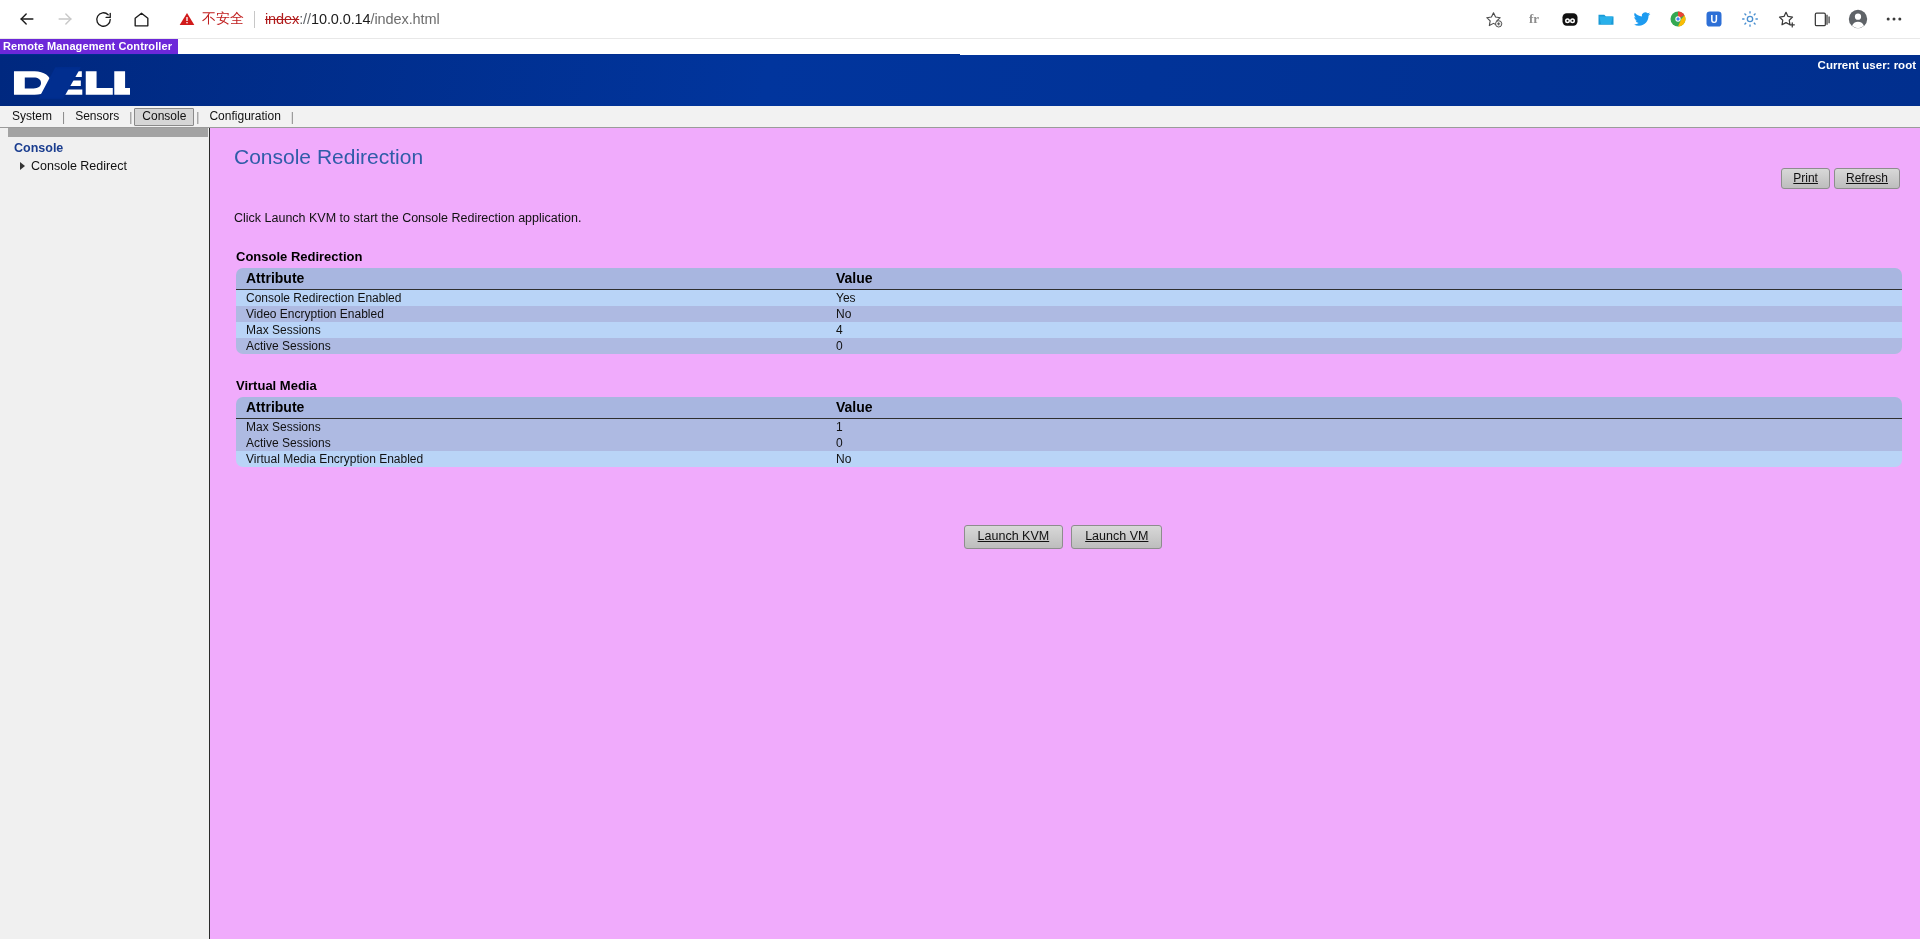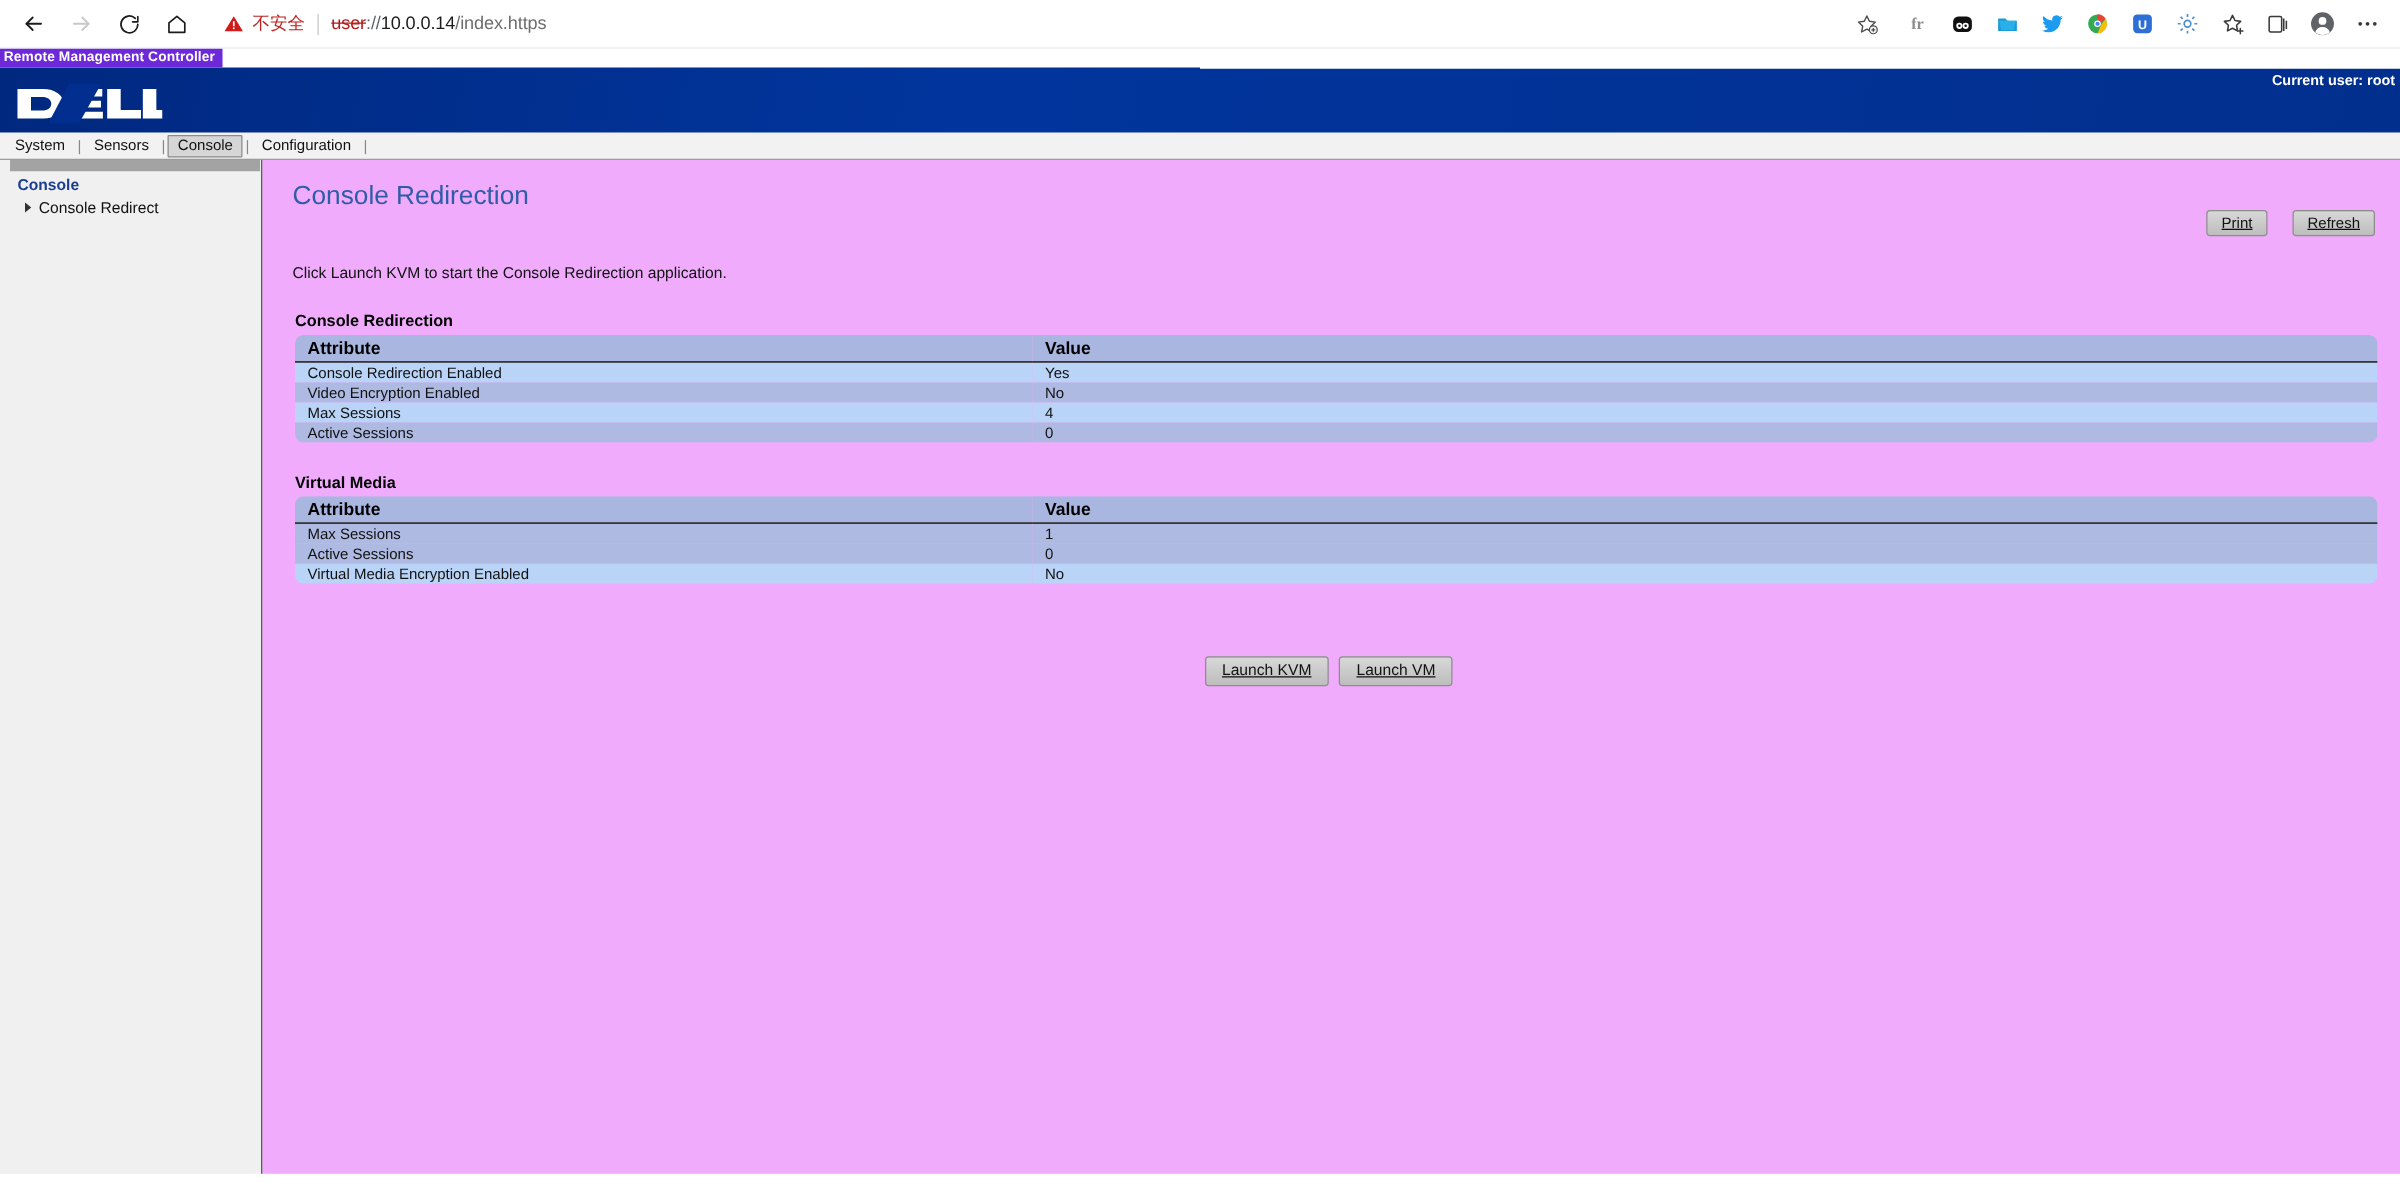--- a/index.html
+++ b/index.html
@@ -205,21 +205,21 @@
     color: #2f5ca8;
     font-size: 21px;
     margin: 5px 0 0 10px;
     font-weight: normal;
   }
   #action-row {
     position: absolute;
     right: 20px;
     top: 40px;
     display: flex;
-    gap: 20px;
+    gap: 4px;
     padding-left: 32px;
   }
   .act-btn {
     background: linear-gradient(#d8d8d8, #bdbdbd);
     border: 1px solid #8d8d8d;
     border-radius: 3px;
     font-size: 12px;
     color: #111;
     padding: 2px 11px 3px 11px;
     text-decoration: underline;
@@ -313,21 +313,21 @@
   <div id="url-bar">
     <span id="warn-triangle">
       <svg width="16" height="16" viewBox="0 0 24 24">
           <path d="M12 3L23 21H1z" fill="#d11a1a"></path>
           <rect x="11" y="9" width="2" height="6" fill="#fff"></rect>
           <rect x="11" y="16.5" width="2" height="2" fill="#fff"></rect>
         </svg>
     </span>
     <span id="insecure-text">不安全</span>
     <span class="url-divider"></span>
-    <span id="url-text"><span class="scheme">user</span><span class="sep">://</span><span class="host">10.0.0.14</span><span class="path">/index.https</span></span>
+    <span id="url-text"><span class="scheme">index</span><span class="sep">://</span><span class="host">10.0.0.14</span><span class="path">/index.html</span></span>
     <span id="star-icon">
       <svg width="19" height="19" viewBox="0 0 24 24" fill="none" stroke="#4a4a4a" stroke-width="1.4" stroke-linejoin="round">
           <path d="M12 3.5l2.6 5.4 5.9.8-4.3 4.1 1.1 5.9L12 16.9 6.7 19.7l1.1-5.9L3.5 9.7l5.9-.8z"></path>
           <circle cx="18.5" cy="17.5" r="4" fill="#f3f3f3" stroke="#4a4a4a" stroke-width="1.2"></circle>
           <path d="M18.5 15.6v3.8M16.6 17.5h3.8" stroke="#4a4a4a" stroke-width="1.2"></path>
         </svg>
     </span>
   </div>
 
   <div class="ext-icon">

